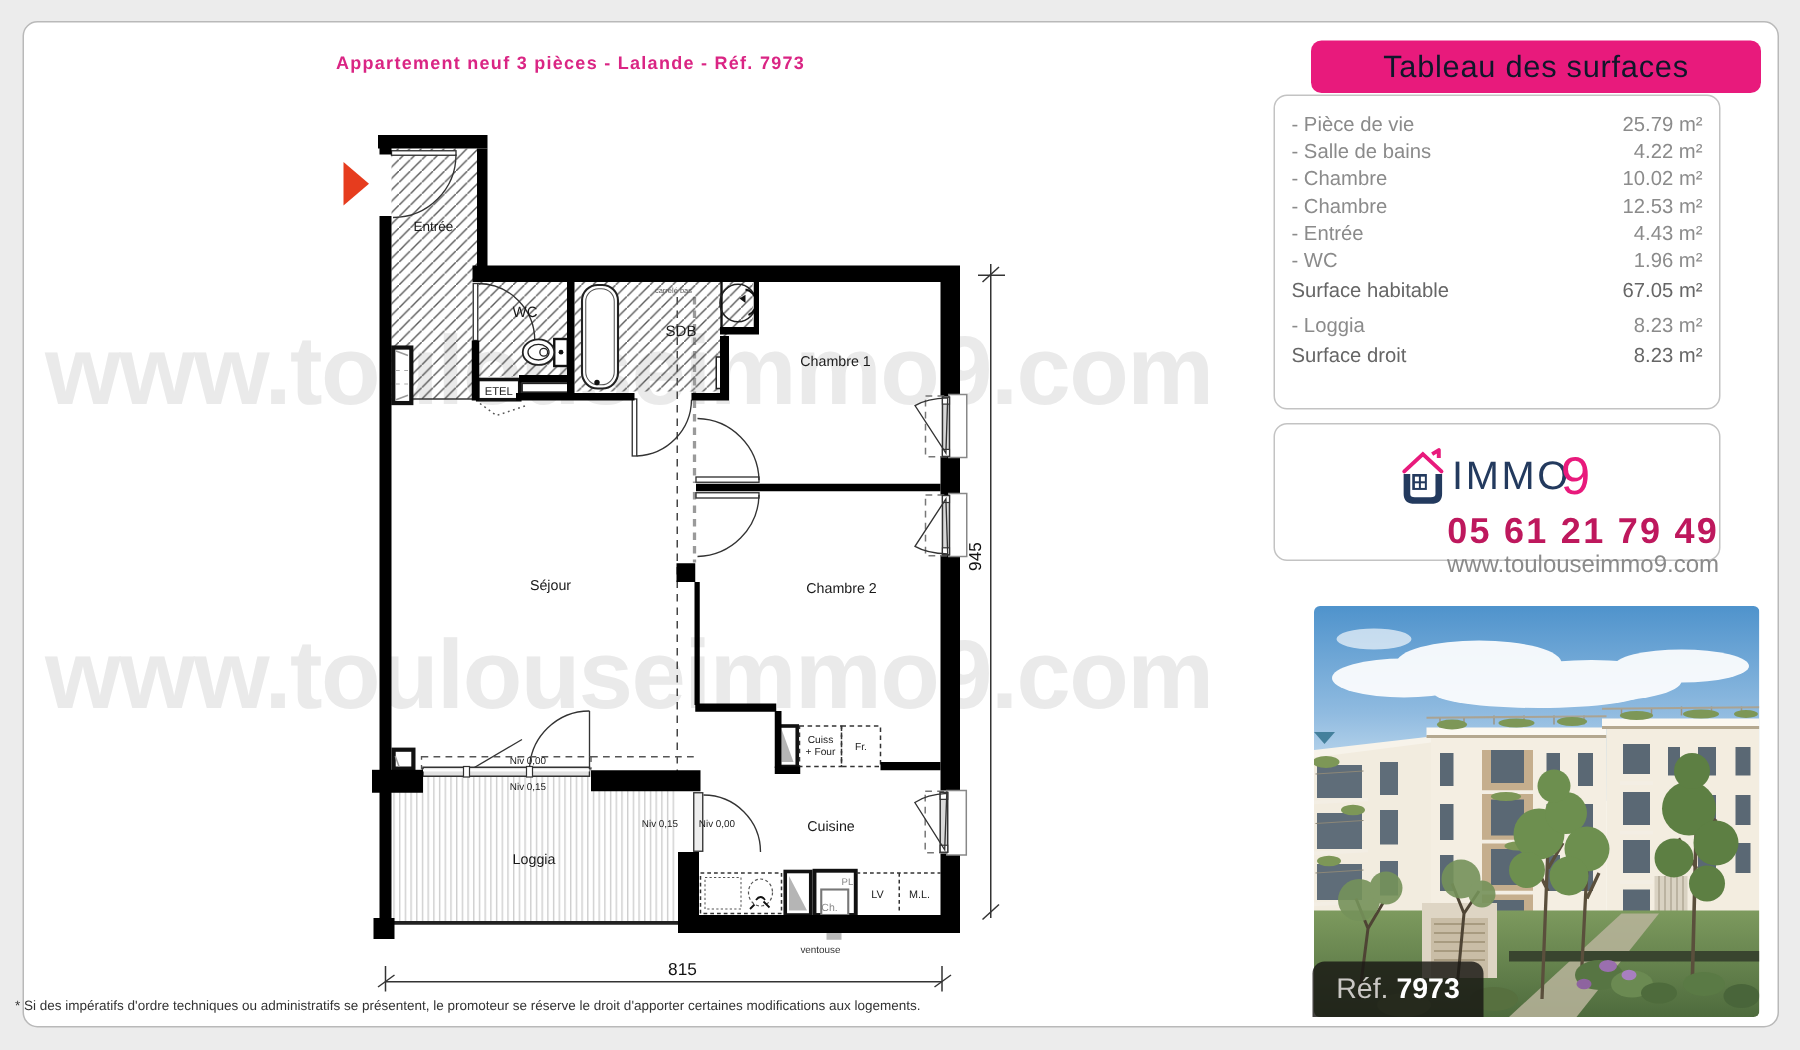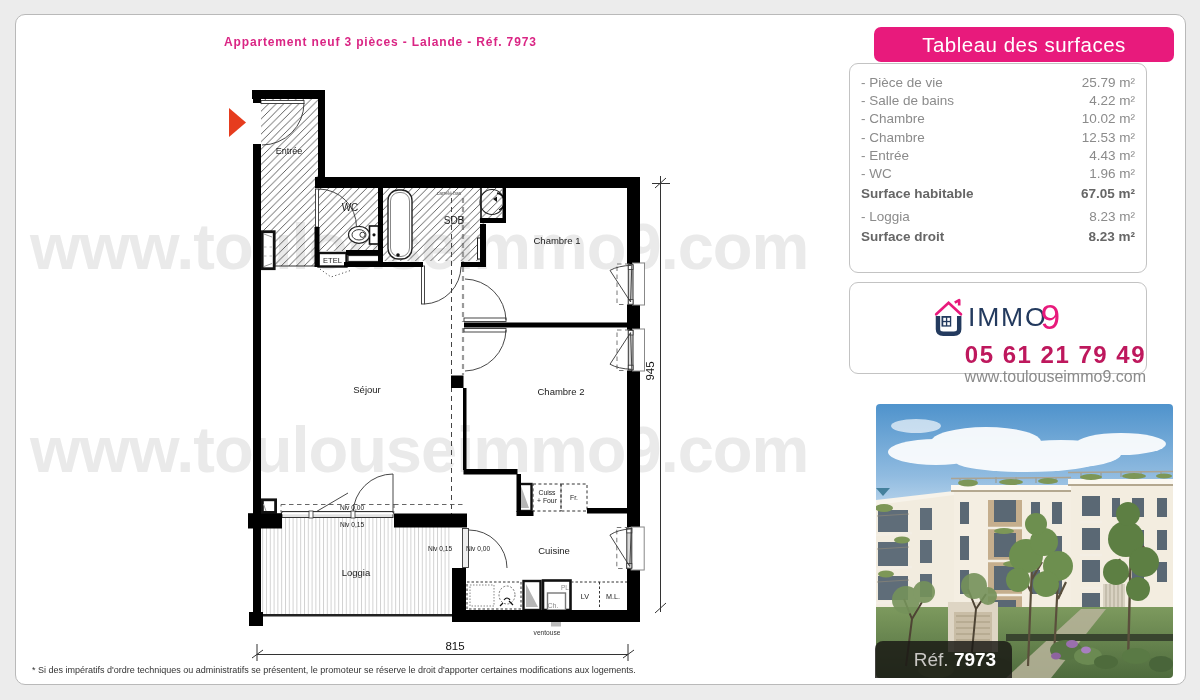--- a/index.html
+++ b/index.html
@@ -1,30 +1,30 @@
 <!DOCTYPE html>
 <html><head>
 <meta charset="utf-8">
 <style>
   html,body{margin:0;padding:0;width:1200px;height:700px;background:#ececec;font-family:"Liberation Sans",sans-serif;overflow:hidden;-webkit-font-smoothing:antialiased;}
   .abs{position:absolute;}
   #card{position:absolute;left:15px;top:14px;width:1169px;height:669px;background:#ffffff;border:1px solid #b9b9b9;border-radius:10px;}
   .wm{position:absolute;font-weight:bold;font-size:65px;color:#eaeaea;letter-spacing:-1px;white-space:nowrap;}
   #title{position:absolute;left:224px;top:35px;font-size:12px;font-weight:bold;color:#da2584;letter-spacing:0.85px;}
-  #disc{position:absolute;left:32px;top:665px;font-size:9px;color:#333;}
+  #disc{position:absolute;left:10px;top:665px;font-size:9px;color:#333;}
   .panelbox{position:absolute;left:849px;width:298px;background:#fff;border:1px solid #c3c3c3;border-radius:9px;box-sizing:border-box;}
-  #surfhead{position:absolute;left:874px;top:27px;width:300px;height:35px;background:#e81a7c;border-radius:7px;color:#ffffff;font-size:20.5px;letter-spacing:0.5px;text-align:center;line-height:35px;}
+  #surfhead{position:absolute;left:874px;top:27px;width:300px;height:35px;background:#e81a7c;border-radius:7px;color:#0f172a;font-size:20.5px;letter-spacing:0.5px;text-align:center;line-height:35px;}
   #surftable{top:63px;height:210px;padding:10px 11px 0 11px;}
   .srow{display:flex;justify-content:space-between;font-size:13.5px;color:#8b8b8b;line-height:18.2px;}
-  .srow.b{font-weight:bold;color:#666;line-height:21.5px;}
+  .srow.b{font-weight:normal;color:#666;line-height:21.5px;}
   #immobox{top:282px;height:92px;text-align:right;}
   #phone{font-size:24px;font-weight:bold;color:#be185d;margin-top:3px;line-height:26px;letter-spacing:1.5px;}
   #weburl{font-size:16px;color:#8a8a8a;margin-top:0px;line-height:17px;}
   #photo{position:absolute;left:876px;top:404px;width:297px;height:274px;border-radius:4px;overflow:hidden;}
-  #refbox{position:absolute;left:875px;top:641px;width:114px;height:37px;background:rgba(25,23,20,0.82);border-radius:8px 8px 0 0;color:#fff;font-size:19px;line-height:37px;text-align:center;padding-left:23px;}
+  #refbox{position:absolute;left:875px;top:641px;width:114px;height:37px;background:rgba(25,23,20,0.82);border-radius:8px 8px 0 0;color:#fff;font-size:19px;line-height:37px;text-align:center;}
   #refbox .r1{color:#c9c7c4;}
   #refbox .r2{font-weight:bold;color:#fff;}
 </style>
 </head>
 <body>
 
 <div id="card"></div>
 
 <div class="wm" style="left:30px;top:209px;">www.toulouseimmo9.com</div>
 

